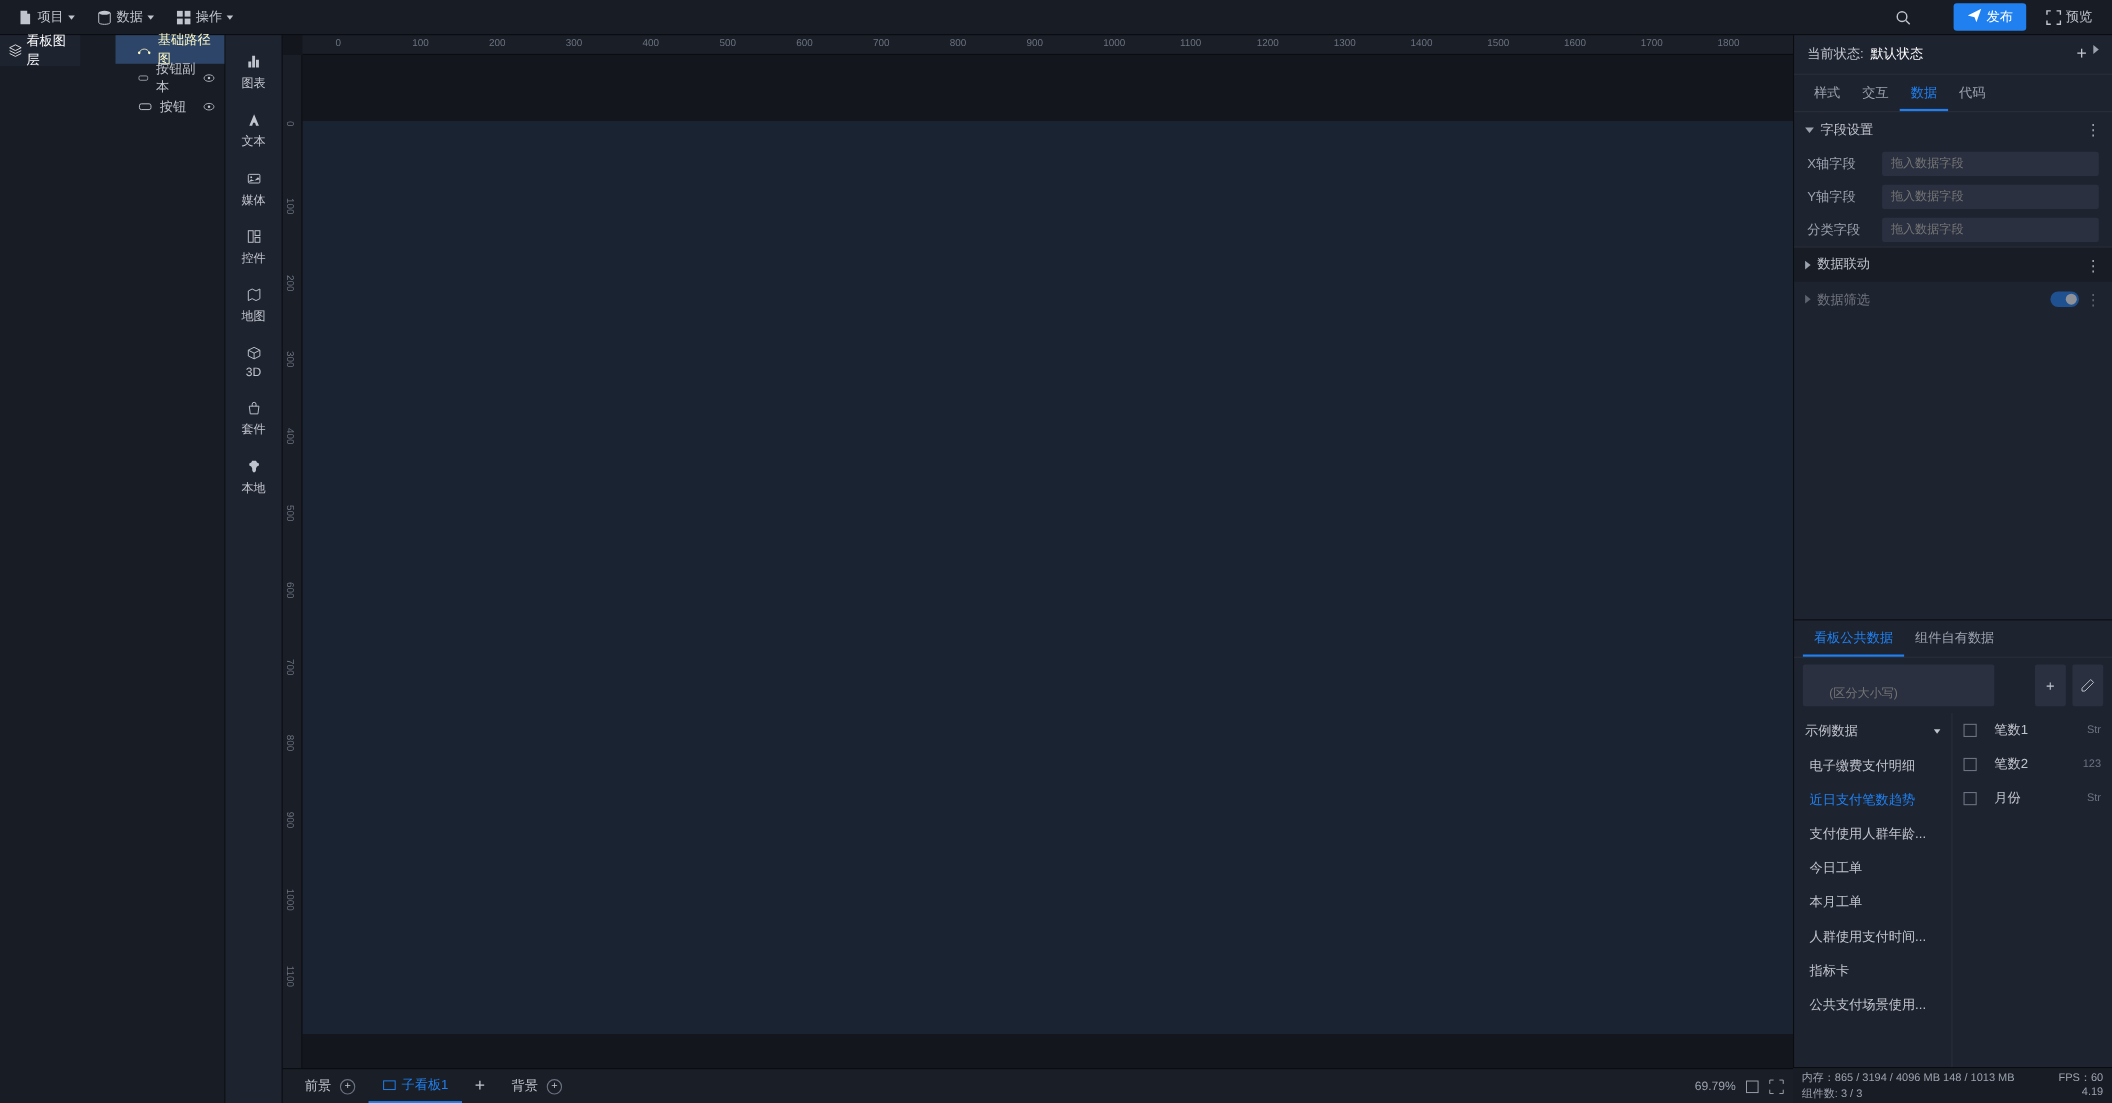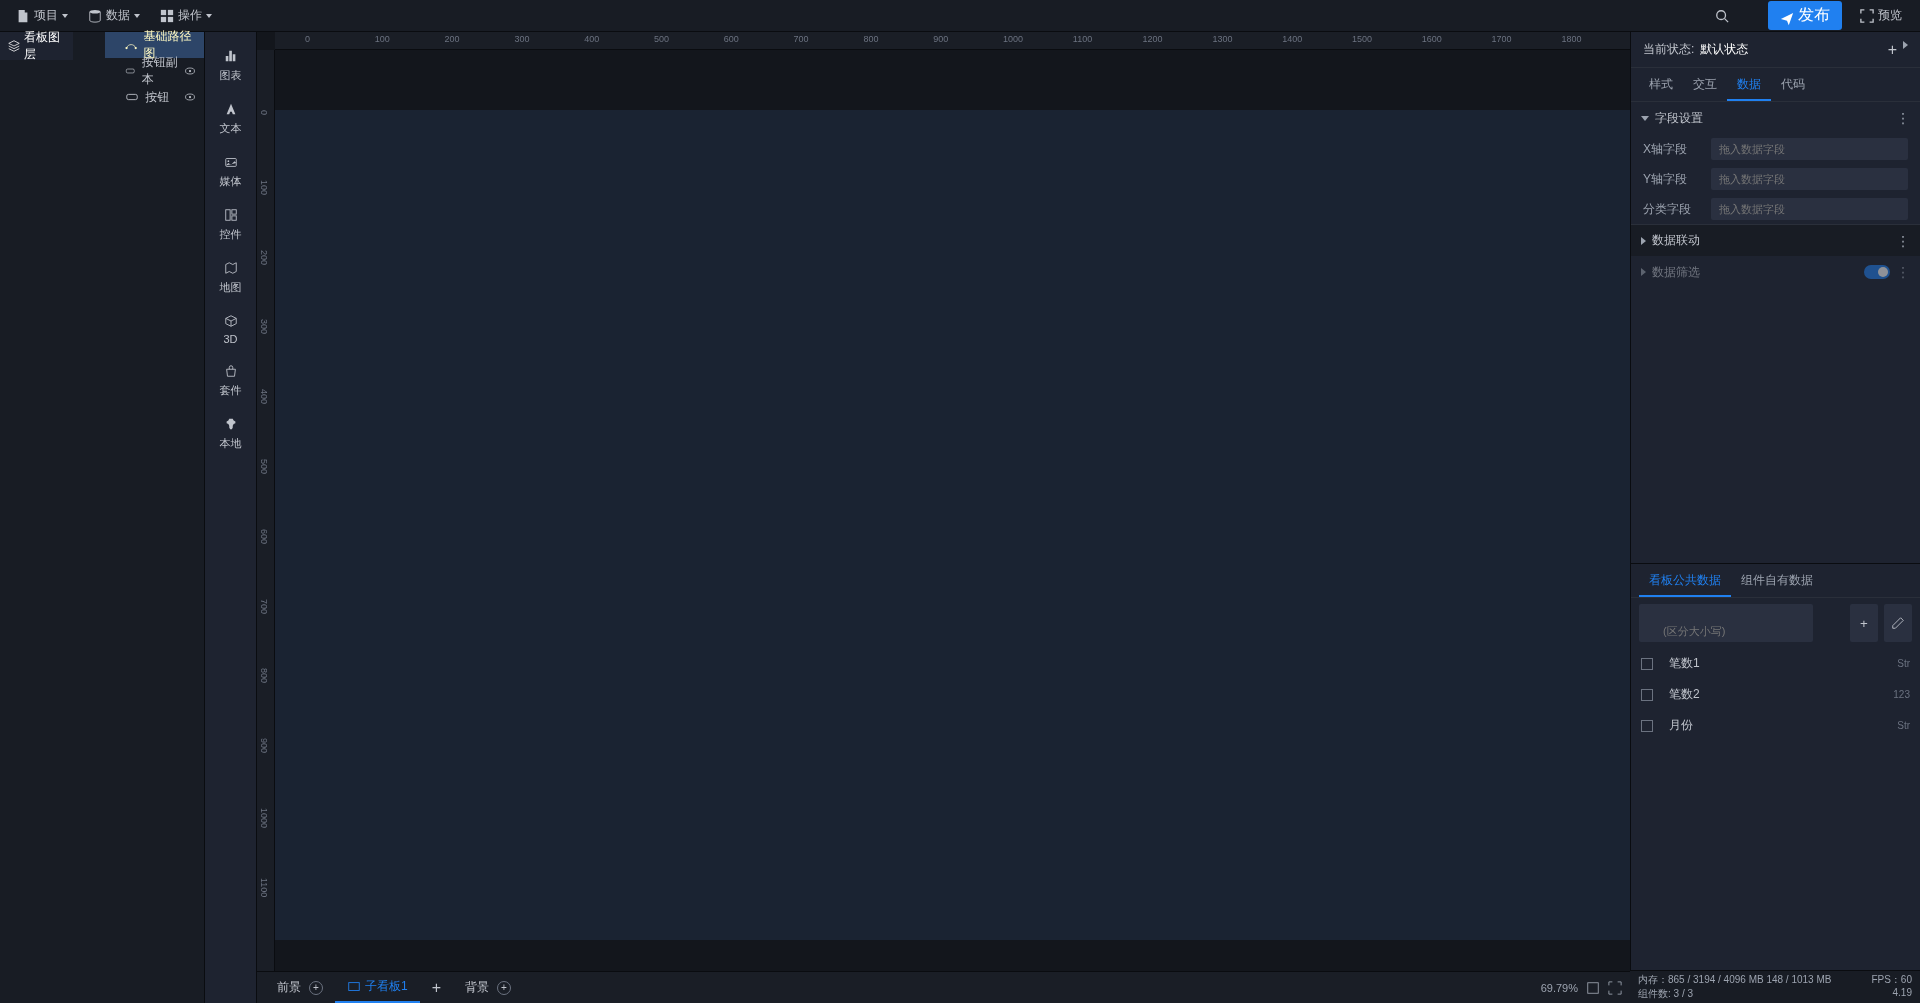--- a/index.html
+++ b/index.html
@@ -43,24 +43,24 @@
   display: flex; align-items: center; justify-content: center;
   cursor: pointer;
   color: #c0c4cc;
 }
 .publish-btn {
   background: #2080f0;
   color: #fff;
   padding: 4px 12px;
   border-radius: 3px;
   display: flex;
-  align-items: flex-end;
+  align-items: flex-start;
   gap: 4px;
   cursor: pointer;
-  font-size: 16px;
+  font-size: 12px;
   margin-left: 24px;
 }
 .preview-btn {
   padding: 4px 10px;
   display: flex;
   align-items: center;
   gap: 4px;
   cursor: pointer;
   color: #c0c4cc;
 }
@@ -751,20 +751,36 @@
           <input class="data-search" placeholder="(区分大小写)" style="">
         </div>
         <button class="data-btn">+</button>
         <button class="data-btn">
           <svg class="svg-icon" viewBox="0 0 16 16">
               <path d="M11 2l3 3-9 9H2v-3l9-9z" fill="none" stroke="currentColor"></path>
             </svg>
         </button>
       </div>
       <div class="data-body">
+        <div class="data-sources">
+          <div class="data-source-header">
+            <span>示例数据</span>
+            <span class="chevron-down"></span>
+          </div>
+          <div id="sources-list">
+              <div class="data-source-item">电子缴费支付明细</div>
+              <div class="data-source-item active">近日支付笔数趋势</div>
+              <div class="data-source-item">支付使用人群年龄...</div>
+              <div class="data-source-item">今日工单</div>
+              <div class="data-source-item">本月工单</div>
+              <div class="data-source-item">人群使用支付时间...</div>
+              <div class="data-source-item">指标卡</div>
+              <div class="data-source-item">公共支付场景使用...</div>
+            </div>
+        </div>
         <div class="data-fields" id="fields-list">
             <div class="data-field-item">
               <span class="checkbox-icon"></span>
               <span>笔数1</span>
               <span class="field-type">Str</span>
             </div>
             <div class="data-field-item">
               <span class="checkbox-icon"></span>
               <span>笔数2</span>
               <span class="field-type">123</span>

